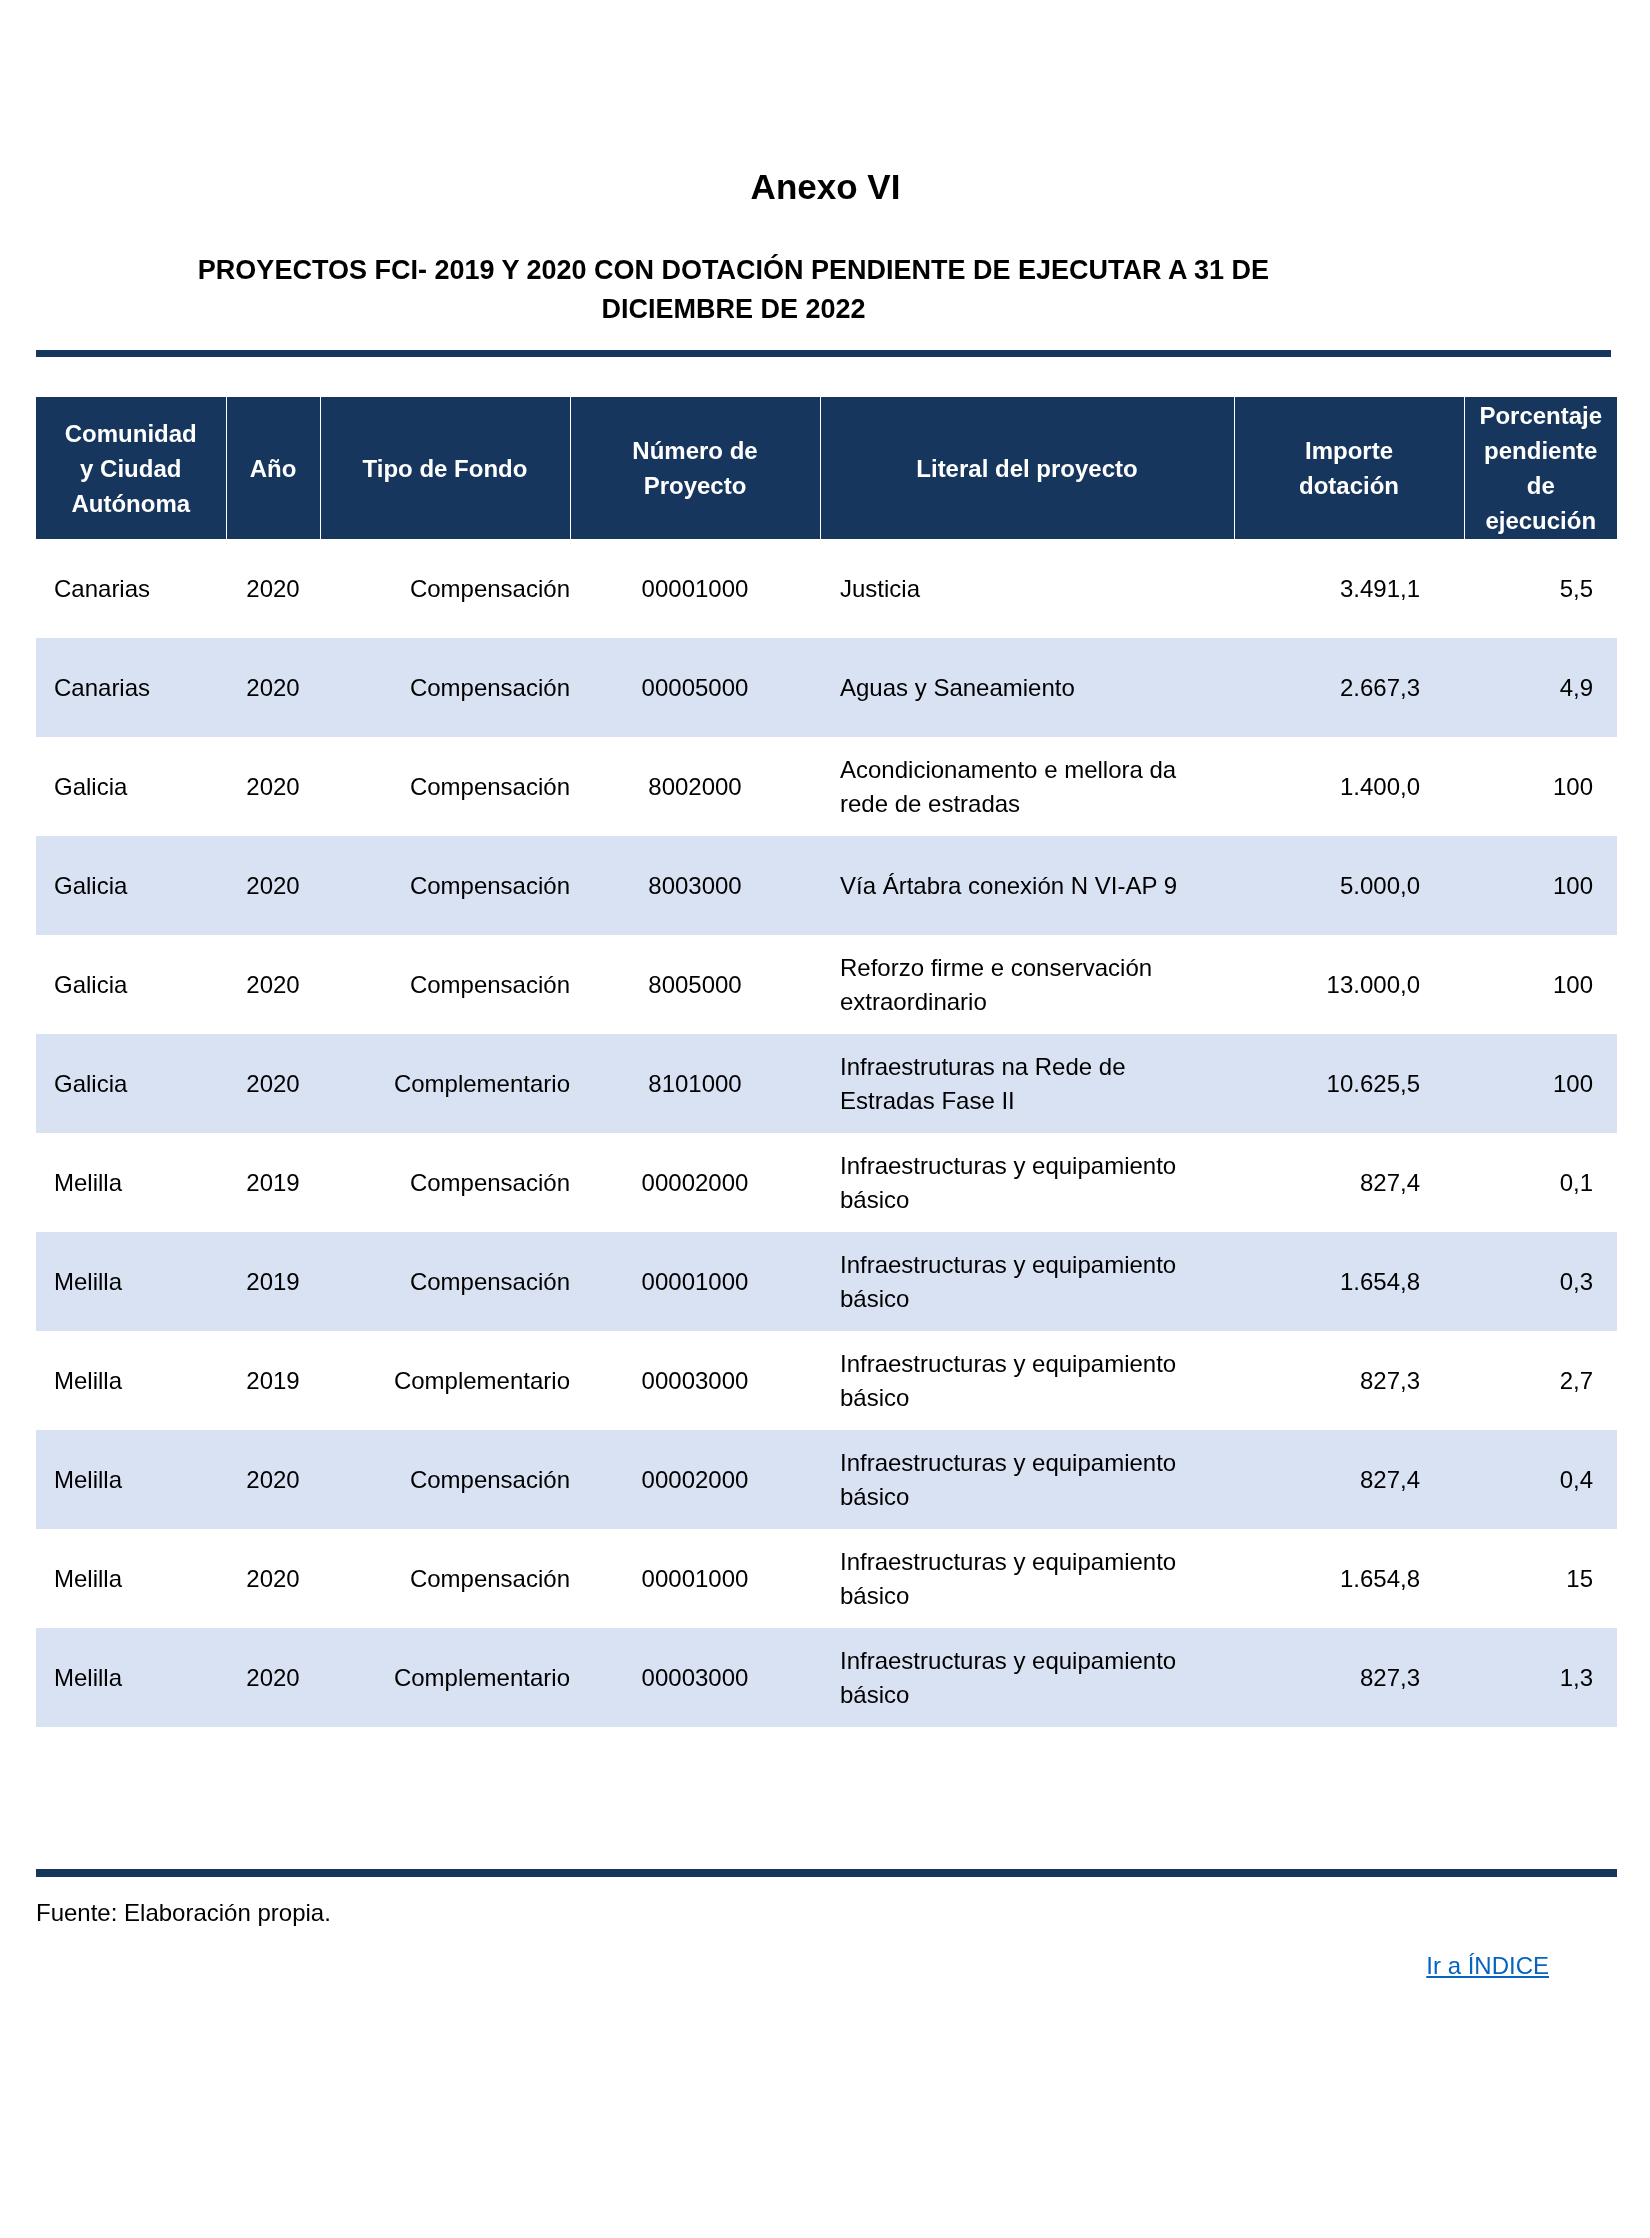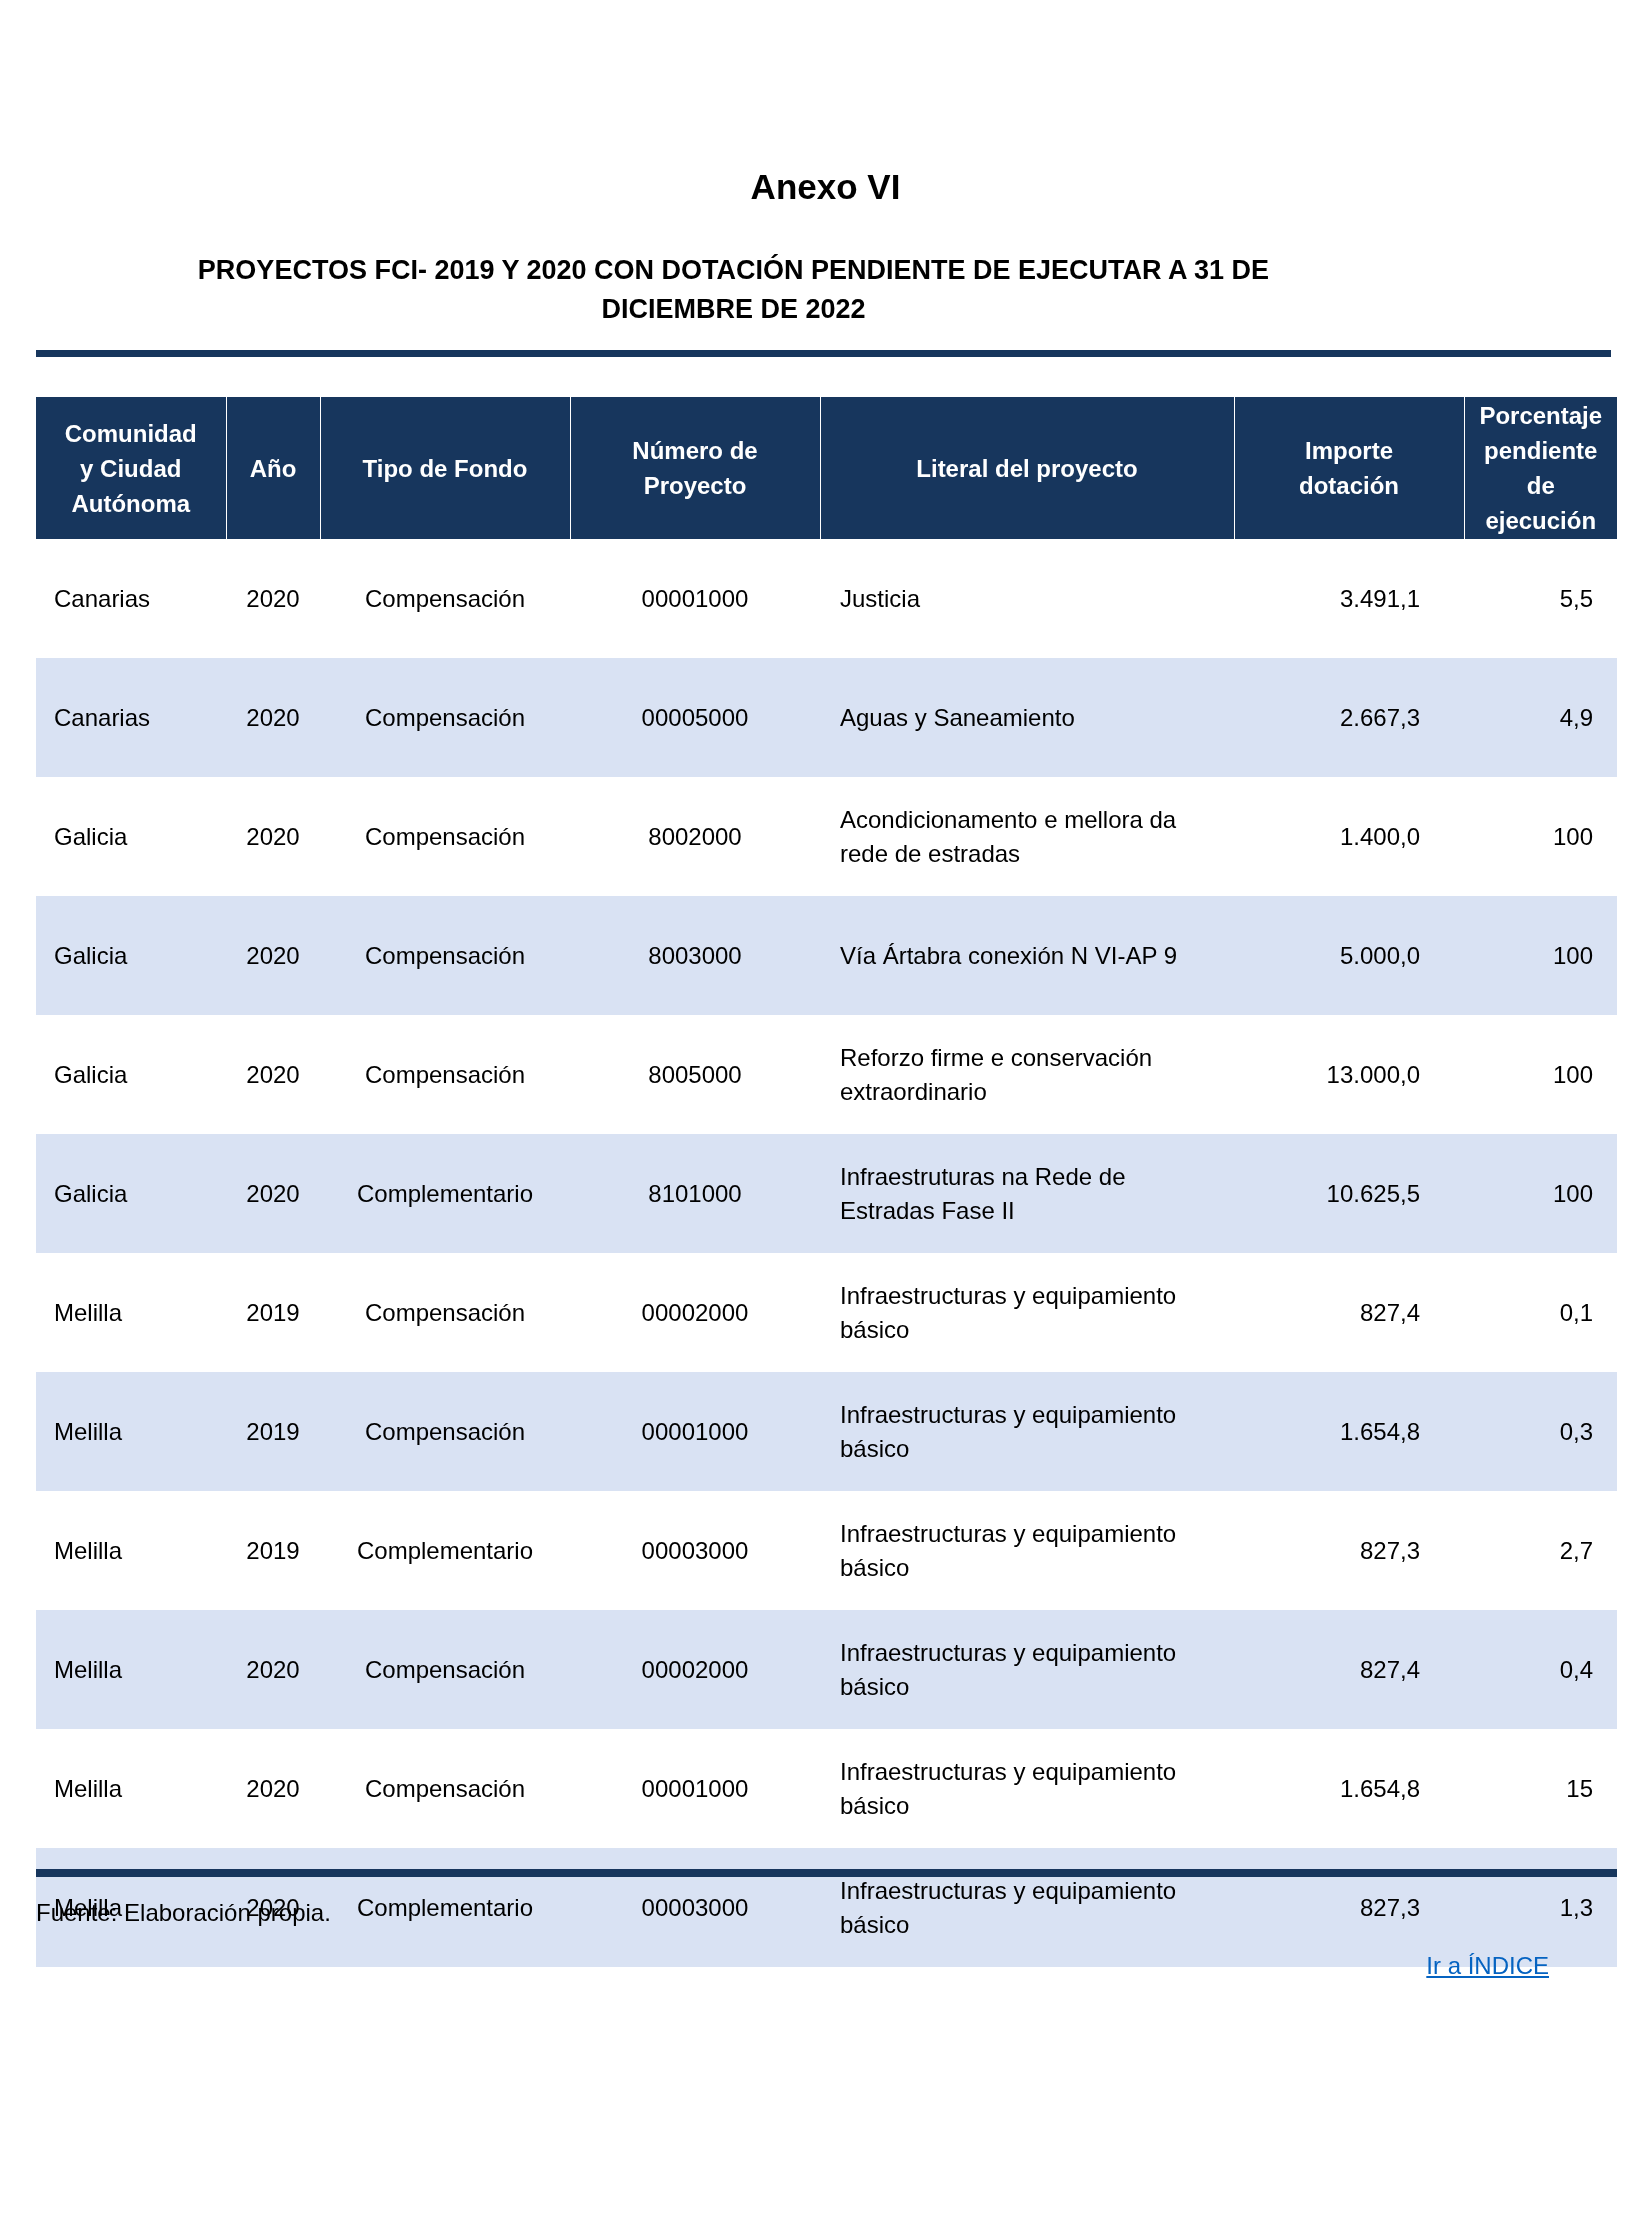--- a/index.html
+++ b/index.html
@@ -75,31 +75,31 @@
     font-size: 24px;
     line-height: 35px;
     text-align: center;
     vertical-align: middle;
     white-space: pre-line;
     border-right: 1.6px solid #ffffff;
     padding: 0;
   }
   th:last-child { border-right: none; }
 
-  tbody tr { height: 119px; background: #ffffff; margin-top: 37px; }
+  tbody tr { height: 99px; background: #ffffff; margin-top: 37px; }
   tbody tr.alt { background: var(--row-alt-bg, #D9E2F3); }
   td {
     vertical-align: middle;
     line-height: 34px;
     padding: 0;
     white-space: pre-line;
   }
   td.col-comunidad { text-align: left;  padding-left: 18px; }
   td.col-ano       { text-align: center; }
-  td.col-tipo      { text-align: center; }
+  td.col-tipo      { text-align: right; }
   td.col-numero    { text-align: center; }
   td.col-literal   { text-align: left;  padding-left: 20px; padding-right: 32px; }
   td.col-importe   { text-align: right; padding-right: 44px; }
   td.col-porcentaje{ text-align: right; padding-right: 24px; }
 
   .bottom-rule {
     position: absolute;
     top: 1869px;
     left: 36px;
     width: 1581px;

